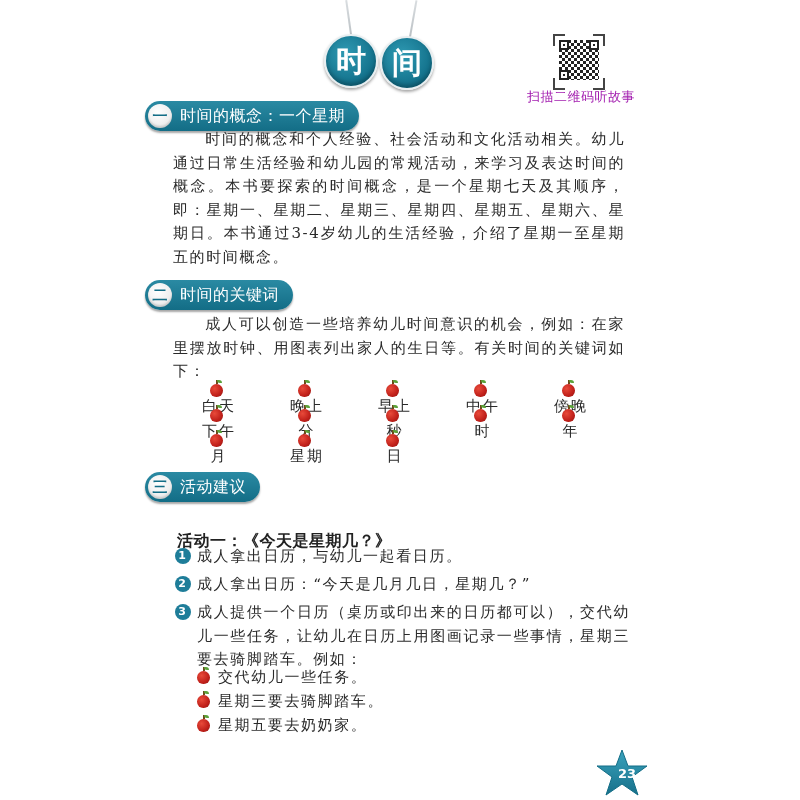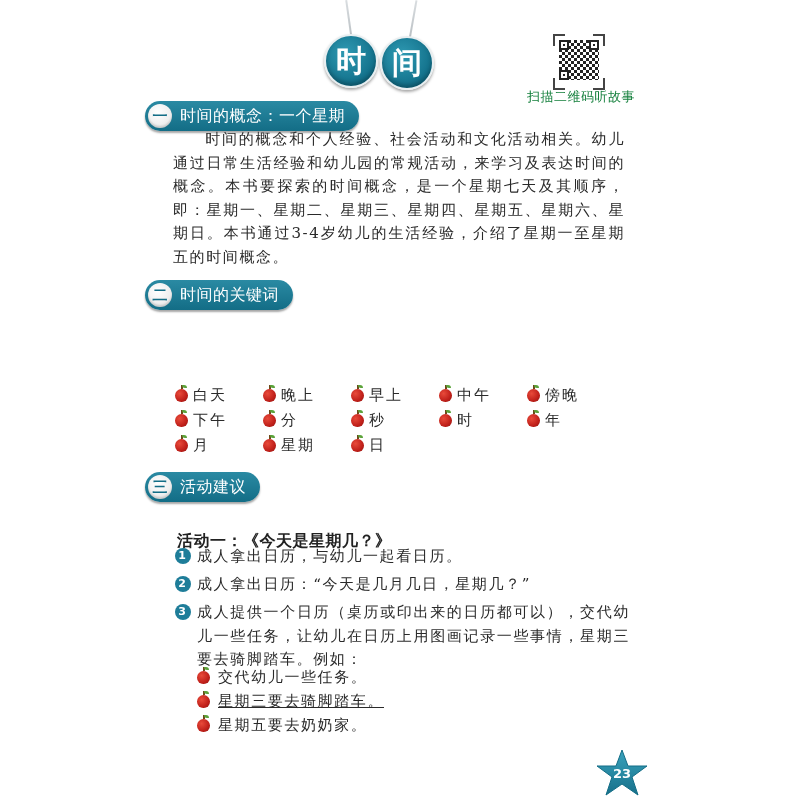--- a/index.html
+++ b/index.html
@@ -9,39 +9,39 @@
   .title-ball{position:absolute;width:50px;height:50px;border-radius:50%;background:radial-gradient(circle at 40% 35%,#2f9ab3,#12708a 70%,#0d5a70);box-shadow:0 2px 3px rgba(0,0,0,.35), inset 0 -3px 4px rgba(0,0,0,.25);border:2px solid #e8eef0;color:#fff;font-family:"DejaVu Sans",sans-serif;font-size:30px;font-weight:bold;display:flex;align-items:center;justify-content:center;}
   .qr-wrap{position:absolute;left:547px;top:30px;width:64px;height:64px;}
   .qr{position:absolute;left:12px;top:10px;width:40px;height:40px;background:repeating-linear-gradient(90deg,#222 0 3px,#fff 3px 5px),#222;
       background-image:
         linear-gradient(45deg,#222 25%,transparent 25%,transparent 75%,#222 75%),
         linear-gradient(45deg,#222 25%,transparent 25%,transparent 75%,#222 75%);
       background-size:6px 6px;background-position:0 0,3px 3px;background-color:#fff;}
   .qr .finder{position:absolute;width:10px;height:10px;border:2px solid #222;background:#fff;box-sizing:border-box;}
   .qr .finder::after{content:"";position:absolute;left:2px;top:2px;width:2px;height:2px;background:#222;}
   .corner{position:absolute;width:10px;height:10px;border-color:#444;border-style:solid;}
-  .qr-caption{position:absolute;left:527px;top:88px;font-family:"DejaVu Sans",sans-serif;font-size:13px;color:#15803d;letter-spacing:0.5px;}
+  .qr-caption{position:absolute;left:527px;top:88px;font-family:"DejaVu Sans",sans-serif;font-size:13px;color:#a21caf;letter-spacing:0.5px;}
   .section-pill{position:absolute;left:145px;height:30px;border-radius:15px;background:linear-gradient(#2a8aa3,#136d86);box-shadow:0 2px 2px rgba(0,0,0,.35);display:flex;align-items:center;padding-right:14px;}
   .pill-num{width:24px;height:24px;border-radius:50%;background:radial-gradient(circle at 40% 35%,#ffffff,#e4e4e4);margin-left:3px;margin-right:8px;display:flex;align-items:center;justify-content:center;color:#136d86;font-family:"DejaVu Sans",sans-serif;font-size:15px;font-weight:bold;box-shadow:inset 0 -2px 2px rgba(0,0,0,.15);}
   .pill-title{color:#fff;font-family:"DejaVu Sans",sans-serif;font-size:16px;letter-spacing:0.5px;}
   .para{position:absolute;left:173px;width:452px;font-size:15px;line-height:23.5px;letter-spacing:1.6px;text-align:justify;}
   .para .indent{display:inline-block;width:32px;}
   .kw-grid{position:absolute;left:175px;top:384px;width:420px;display:grid;grid-template-columns:88px 88px 88px 88px 88px;row-gap:3px;}
-  .kw{display:flex;align-items:center;font-size:15px;height:22px;letter-spacing:2px;}
+  .kw{display:flex;align-items:center;font-size:15px;height:22px;letter-spacing:2px;flex-direction:column;}
   .apple{display:inline-block;width:13px;height:13px;border-radius:50% 50% 48% 48%;background:radial-gradient(circle at 35% 35%,#e84a3a,#c0201a 60%,#8c1510);position:relative;margin-right:5px;flex-shrink:0;}
   .apple::before{content:"";position:absolute;left:6px;top:-4px;width:2px;height:4px;background:#6b4a1a;}
   .apple::after{content:"";position:absolute;left:7px;top:-4px;width:5px;height:3px;background:#5ba33a;border-radius:0 4px 0 4px;}
   .activity-title{position:absolute;left:177px;top:531px;font-family:"DejaVu Sans",sans-serif;font-size:16px;font-weight:bold;color:#222;letter-spacing:0.5px;}
   .step{position:absolute;left:175px;display:flex;font-size:15px;line-height:23.5px;letter-spacing:1.6px;width:455px;}
   .step-num{width:16px;height:16px;border-radius:50%;background:#1e7d99;color:#fff;font-family:"DejaVu Sans",sans-serif;font-size:11px;font-weight:bold;display:flex;align-items:center;justify-content:center;margin-right:6px;margin-top:3px;flex-shrink:0;}
   .step-text{flex:1;text-align:justify;}
   .ex{position:absolute;left:197px;display:flex;align-items:center;font-size:15px;letter-spacing:1.6px;height:22px;}
   .ex .apple{margin-right:8px;}
   .star{position:absolute;left:594px;top:748px;width:56px;height:50px;}
-  .star-num{position:absolute;left:608px;top:766px;width:28px;text-align:center;color:#fff;font-family:"DejaVu Sans",sans-serif;font-weight:bold;font-size:13px;}
+  .star-num{position:absolute;left:608px;top:766px;width:28px;text-align:right;color:#fff;font-family:"DejaVu Sans",sans-serif;font-weight:bold;font-size:13px;}
 </style>
 </head>
 <body>
 
 <div class="page">
 
   <div class="string" style="left:348px;top:0;height:40px;transform:rotate(-8deg);"></div>
   <div class="string" style="left:412px;top:0;height:40px;transform:rotate(10deg);"></div>
 
   <div class="title-ball" style="left:324px;top:34px;">时</div>
@@ -64,20 +64,23 @@
     <span class="pill-num">一</span>
     <span class="pill-title">时间的概念：一个星期</span>
   </div>
   <div class="para" style="top:128px;">
     <span class="indent"></span><span>时间的概念和个人经验、社会活动和文化活动相关。幼儿通过日常生活经验和幼儿园的常规活动，来学习及表达时间的概念。本书要探索的时间概念，是一个星期七天及其顺序，即：星期一、星期二、星期三、星期四、星期五、星期六、星期日。本书通过3-4岁幼儿的生活经验，介绍了星期一至星期五的时间概念。</span>
   </div>
 
   <div class="section-pill" style="top:280px;">
     <span class="pill-num">二</span>
     <span class="pill-title">时间的关键词</span>
+  </div>
+  <div class="para" style="top:313px;">
+    <span class="indent"></span><span>成人可以创造一些培养幼儿时间意识的机会，例如：在家里摆放时钟、用图表列出家人的生日等。有关时间的关键词如下：</span>
   </div>
 
   <div class="kw-grid">
     <div class="kw">
         <span class="apple"></span>
         <span>白天</span>
       </div>
     <div class="kw">
         <span class="apple"></span>
         <span>晚上</span>
@@ -145,21 +148,21 @@
   </div>
   <div class="step" style="top:601px;">
     <span class="step-num">3</span>
     <span class="step-text">成人提供一个日历（桌历或印出来的日历都可以），交代幼儿一些任务，让幼儿在日历上用图画记录一些事情，星期三要去骑脚踏车。例如：</span>
   </div>
 
   <div class="ex" style="top:666px;">
       <span class="apple"></span>
       <span>交代幼儿一些任务。</span>
     </div>
-  <div class="ex" style="top:690px;text-decoration:underline;">
+  <div class="ex" style="top:690px;">
       <span class="apple"></span>
       <span>星期三要去骑脚踏车。</span>
     </div>
   <div class="ex" style="top:714px;justify-content:space-between;">
       <span class="apple"></span>
       <span>星期五要去奶奶家。</span>
     </div>
 
   <svg class="star" viewBox="0 0 56 50">
     <defs>

